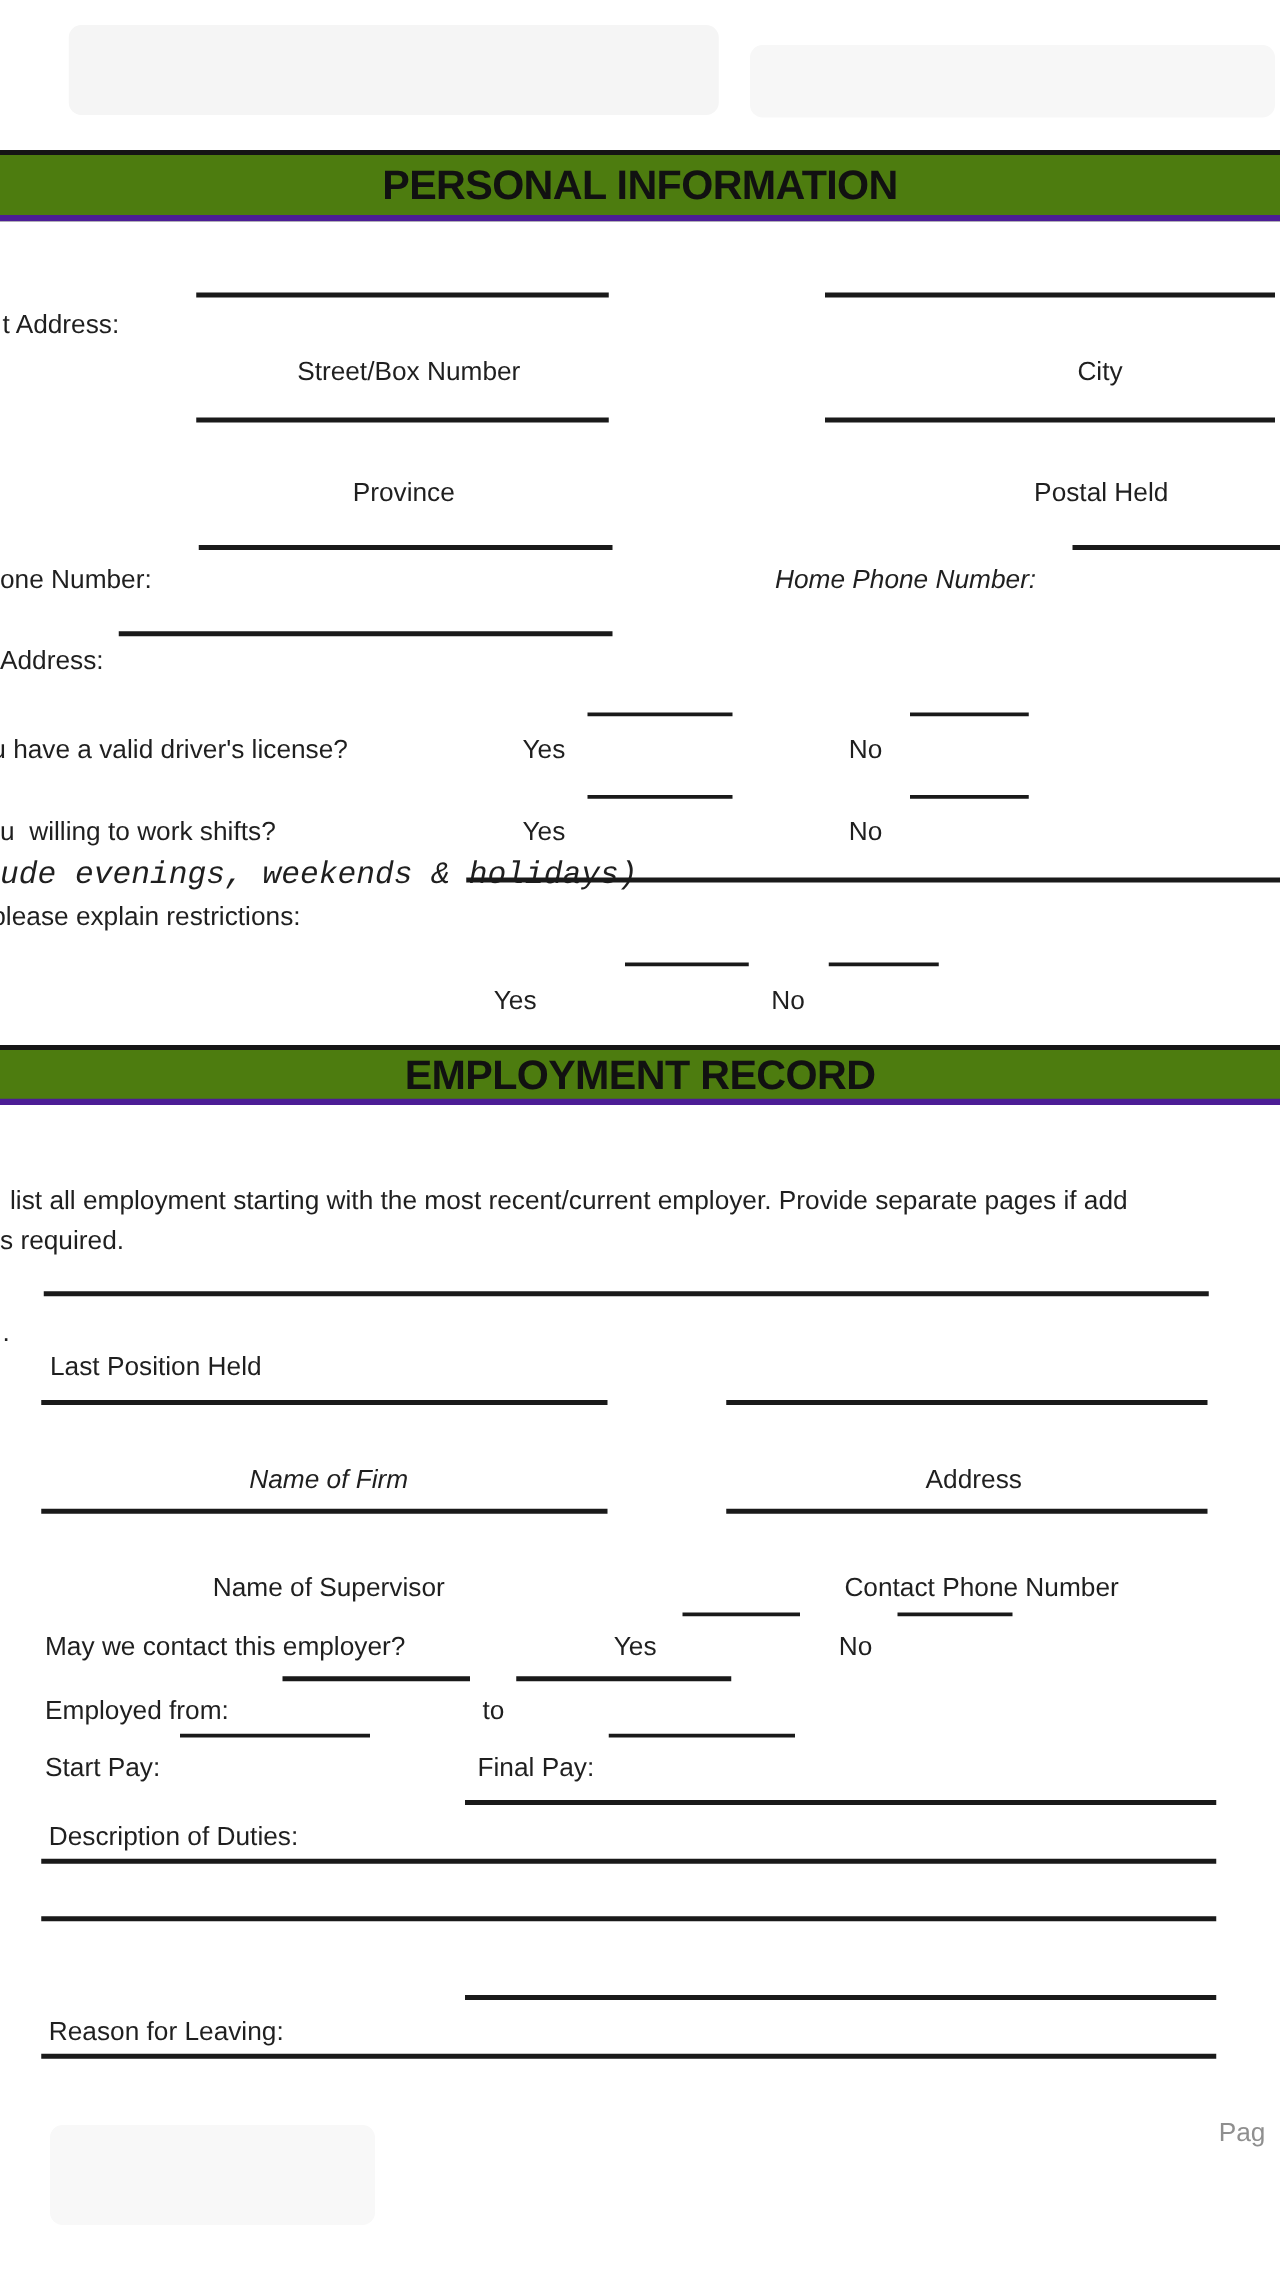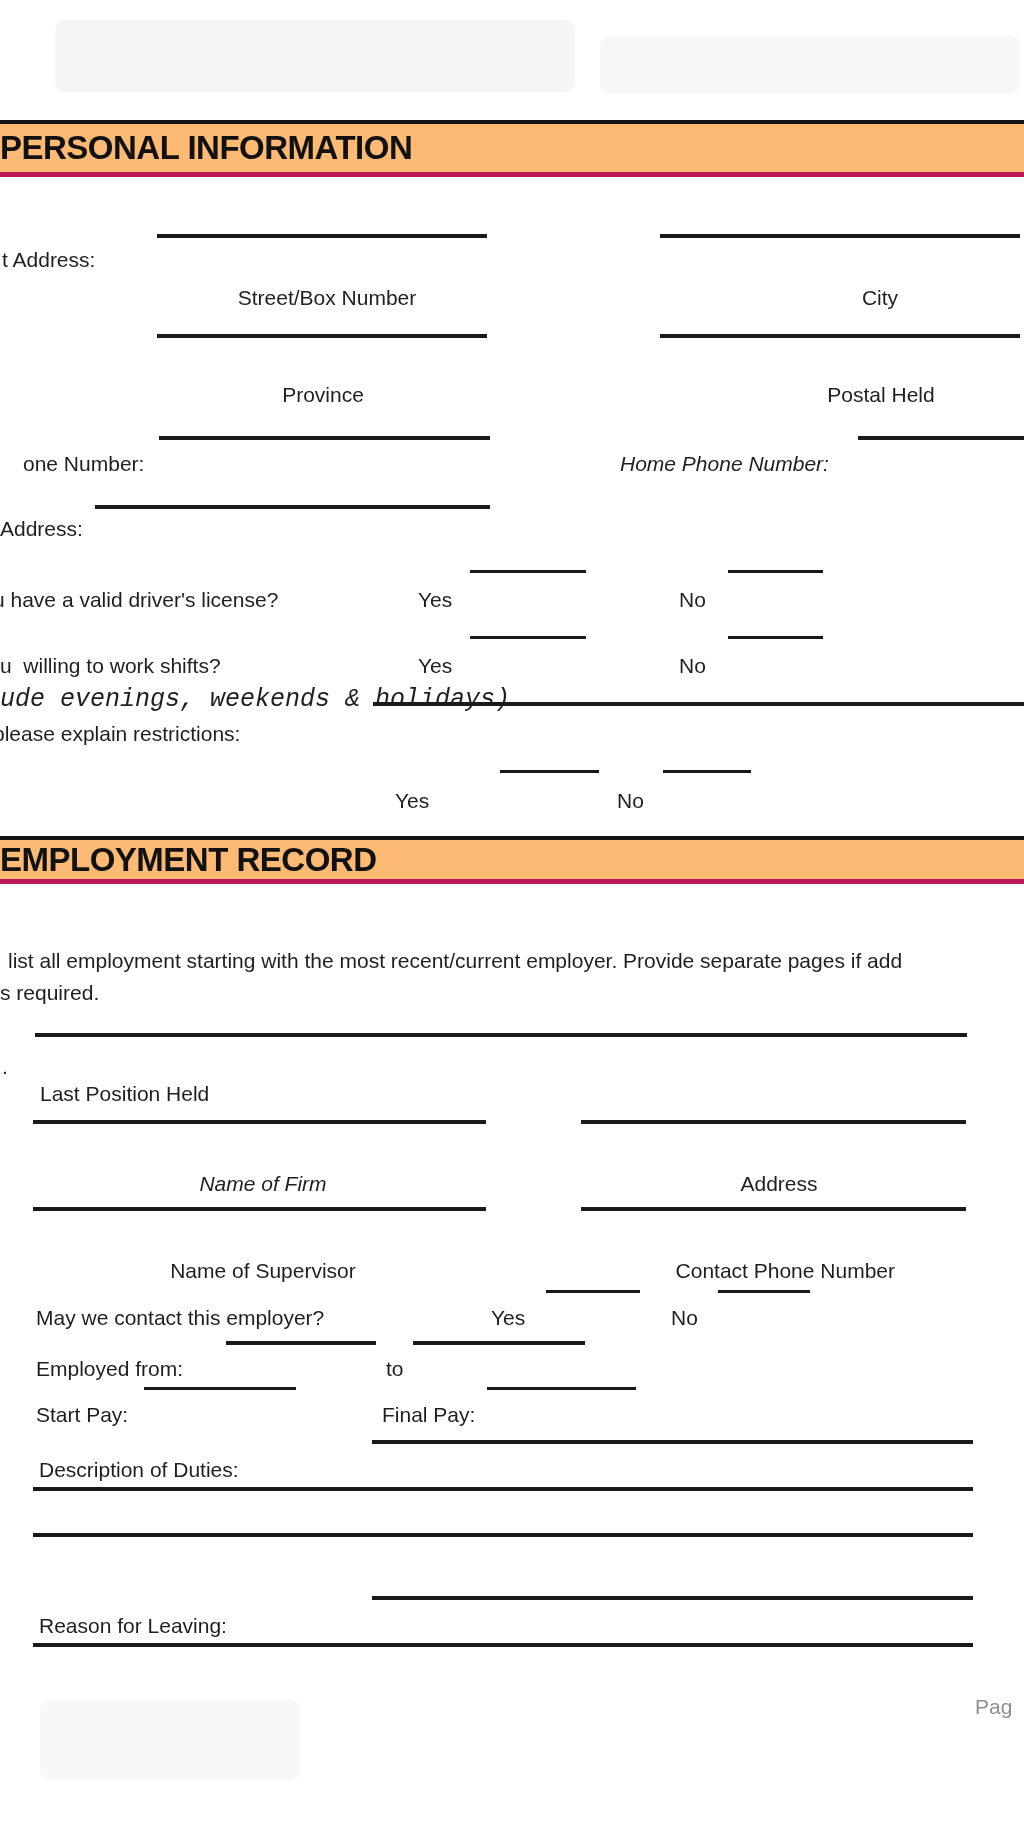--- a/index.html
+++ b/index.html
@@ -10,27 +10,27 @@
     overflow: hidden;
     background: #ffffff;
     font-family: "Liberation Sans", sans-serif;
     color: #1f1f1f;
   }
   .ghost { position: absolute; background: #f5f5f5; border-radius: 10px; }
   .bar {
     position: absolute;
     left: 0;
     width: 1024px;
-    background: #fdba74;
+    background: #4d7c0f;
     border-top: 4px solid #151515;
-    border-bottom: 5px solid #be185d;
+    border-bottom: 5px solid #4c1d95;
     box-sizing: border-box;
     display: flex;
     align-items: center;
-    justify-content: flex-start;
+    justify-content: center;
   }
   .bar span {
     font-size: 33px;
     font-weight: 700;
     letter-spacing: -0.5px;
     color: #111;
     white-space: pre;
   }
   .lbl {
     position: absolute;
@@ -67,21 +67,21 @@
   <div class="ln" style="left:157px; top:234px; width:330px;"></div>
   <div class="ln" style="left:660px; top:234px; width:360px;"></div>
   <div class="lbl cap" style="left:227px; top:245px; width:200px;">Street/Box Number</div>
   <div class="lbl cap" style="left:780px; top:245px; width:200px;">City</div>
 
   <div class="ln" style="left:157px; top:334px; width:330px;"></div>
   <div class="ln" style="left:660px; top:334px; width:360px;"></div>
   <div class="lbl cap" style="left:223px; top:342px; width:200px;">Province</div>
   <div class="lbl cap" style="left:781px; top:342px; width:200px;">Postal Held</div>
 
-  <div class="lbl" style="left:0px; top:411px;padding-left:23px;">one Number:</div>
+  <div class="lbl" style="left:0px; top:411px;">one Number:</div>
   <div class="ln" style="left:159px; top:436px; width:331px;"></div>
   <div class="lbl" style="left:620px; top:411px;font-style:italic;">Home Phone Number:</div>
   <div class="ln" style="left:858px; top:436px; width:166px;"></div>
 
   <div class="lbl" style="left:0px; top:476px;">Address:</div>
   <div class="ln" style="left:95px; top:505px; width:395px;"></div>
 
   <div class="lbl" style="left:-7px; top:547px;">u have a valid driver's license?</div>
   <div class="lbl" style="left:418px; top:547px;">Yes</div>
   <div class="ln thin" style="left:470px; top:570px; width:116px;"></div>

